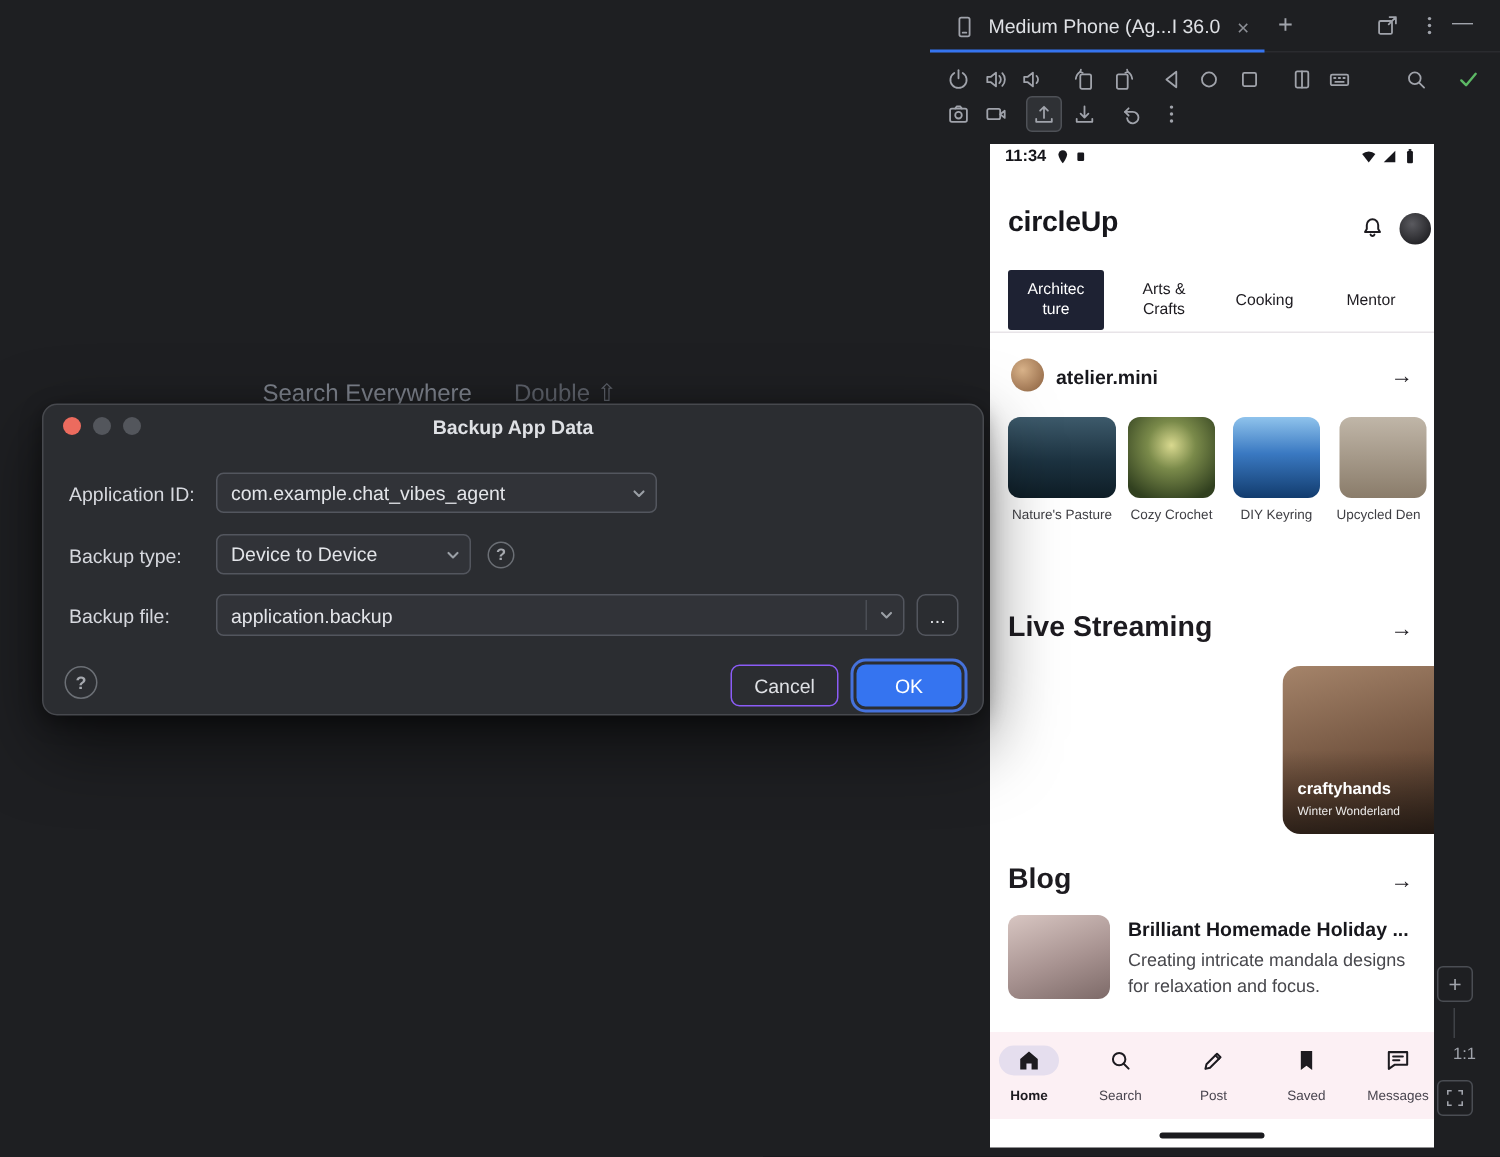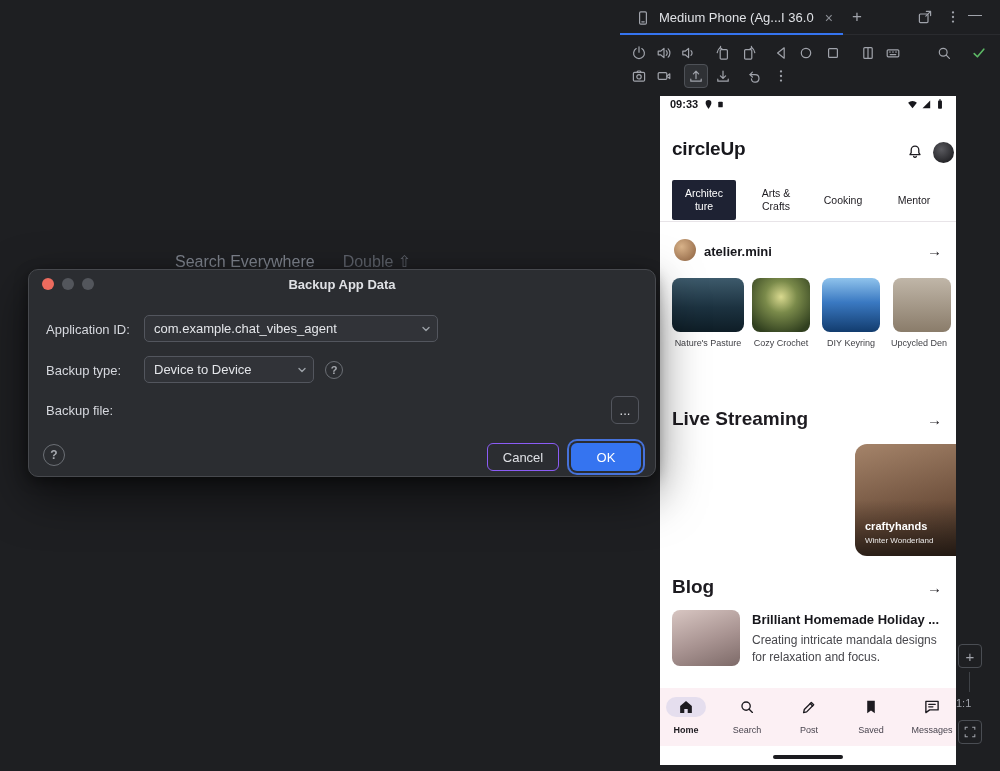--- a/index.html
+++ b/index.html
@@ -21,21 +21,21 @@
   #emu-min{position:absolute;left:348px;top:6px;font-size:14px;color:#a0a3ab}
 
   .icn{position:absolute;width:18px;height:18px;color:#a0a3ab;display:flex;align-items:center;justify-content:center}
   .icn svg{width:16px;height:16px;fill:none;stroke:currentColor;stroke-width:1.2;stroke-linecap:round;stroke-linejoin:round}
   .icn.fill svg{fill:currentColor;stroke:none}
   .icn.inline{position:static}
   .icn-box{position:absolute;width:24px;height:24px;border:1px solid #4e5157;border-radius:4px;background:#2f3135}
 
   
   .zbtn{position:absolute;width:24px;height:24px;border:1px solid #4a4d53;border-radius:4px;color:#a0a3ab;display:flex;align-items:center;justify-content:center;font-size:15px}
-  #zoom-ratio{position:absolute;left:956px;top:697px;width:28px;text-align:left;font-size:11px;color:#a0a3ab}
+  #zoom-ratio{position:absolute;left:956px;top:697px;width:28px;text-align:right;font-size:11px;color:#a0a3ab}
   #zoom-divider{position:absolute;left:969px;top:672px;width:1px;height:20px;background:#3f4247}
 
   
   #phone{position:absolute;left:660px;top:96px;width:296px;height:669px;background:#ffffff;overflow:hidden;color:#17171c}
   .ph-abs{position:absolute}
   #ph-time{left:10px;top:2px;font-size:11px;font-weight:700;color:#15151a}
   .dark-ic{color:#17171c}
   #app-title{left:12px;top:42px;font-size:19px;font-weight:700;letter-spacing:-.2px}
   #top-avatar{left:273px;top:46px;width:21px;height:21px;border-radius:50%;background:radial-gradient(circle at 40% 35%,#5a5a5f,#111114)}
   .tab-cell{position:absolute;top:84px;width:64px;height:40px;display:flex;align-items:center;justify-content:center;text-align:center;font-size:10.5px;line-height:13px;white-space:pre-line;color:#1d1b20;cursor:pointer}
@@ -243,21 +243,21 @@
     <span id="zoom-ratio">1:1</span>
     <span class="zbtn" style="left:958px;top:720px">
       <svg viewBox="0 0 16 16" style="width:14px;height:14px;fill:none;stroke:currentColor;stroke-width:1.2">
           <path d="M2.5 5.5v-3h3M13.5 10.5v3h-3M13.5 5.5v-3h-3M2.5 10.5v3h3"></path>
         </svg>
       </span>
   </div>
 
   <div id="phone">
 
-    <span class="ph-abs" id="ph-time">09:33</span>
+    <span class="ph-abs" id="ph-time">11:34</span>
     <span class="icn fill dark-ic" style="left:42px;top:2px;width:12px;height:12px">
       <svg viewBox="0 0 16 16" style="width:11px;height:11px">
           <path d="M8 1.6a4.2 4.2 0 0 1 4.2 4.2C12.2 9 8 14.4 8 14.4S3.8 9 3.8 5.8A4.2 4.2 0 0 1 8 1.6z"></path>
         </svg>
       </span>
     <span class="icn fill dark-ic" style="left:55px;top:3px;width:10px;height:10px">
       <svg viewBox="0 0 16 16" style="width:9px;height:9px">
           <rect x="4" y="3" width="8" height="10" rx="1.5"></rect>
         </svg>
       </span>
@@ -385,20 +385,27 @@
     <span class="dlg-label" style="top:93px">Backup type:</span>
     <div class="field" style="left:115px;top:86px;width:170px">
       <span class="val">Device to Device</span>
       <span class="chev"><svg viewBox="0 0 12 12">
             <path d="M3 4.6 6 7.6l3-3"></path>
           </svg></span>
     </div>
     <span class="help-circle" style="left:296px;top:91px">?</span>
 
     <span class="dlg-label" style="top:133px">Backup file:</span>
+    <div class="field" style="left:115px;top:126px;width:459px;height:28px">
+      <span class="val">application.backup</span>
+      <span class="combo-div"></span>
+      <span class="chev"><svg viewBox="0 0 12 12">
+            <path d="M3 4.6 6 7.6l3-3"></path>
+          </svg></span>
+    </div>
     <div class="btn" id="btn-browse">...</div>
 
     <span class="help-circle" style="left:14px;top:174px;width:22px;height:22px;font-size:12px">?</span>
     <div class="btn" id="btn-cancel">Cancel</div>
     <div class="btn" id="btn-ok">OK</div>
   </div>
 
 </div>
 
 </body></html>

